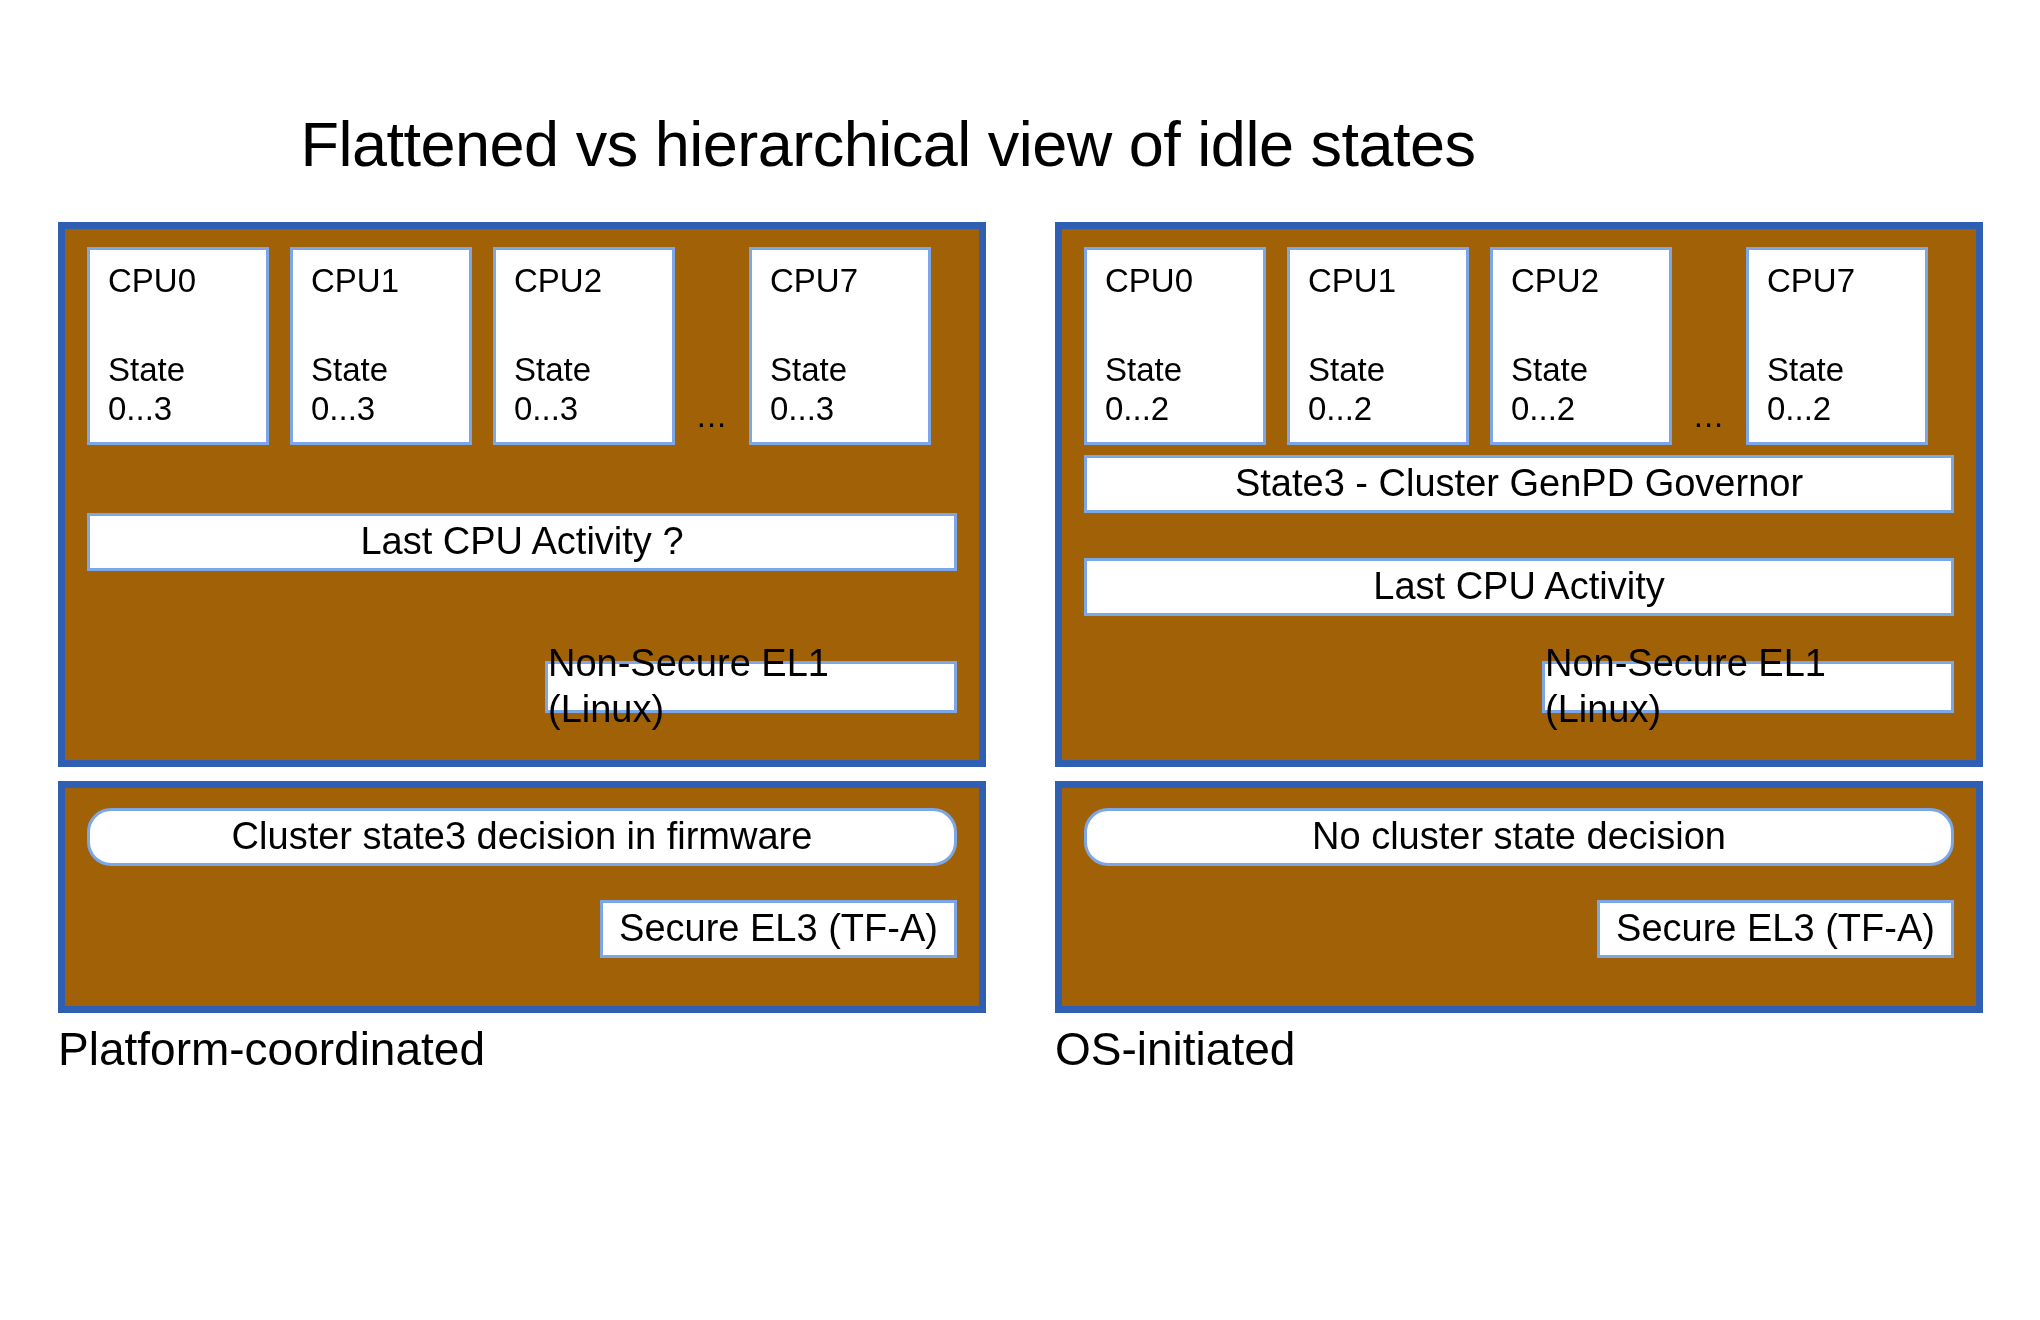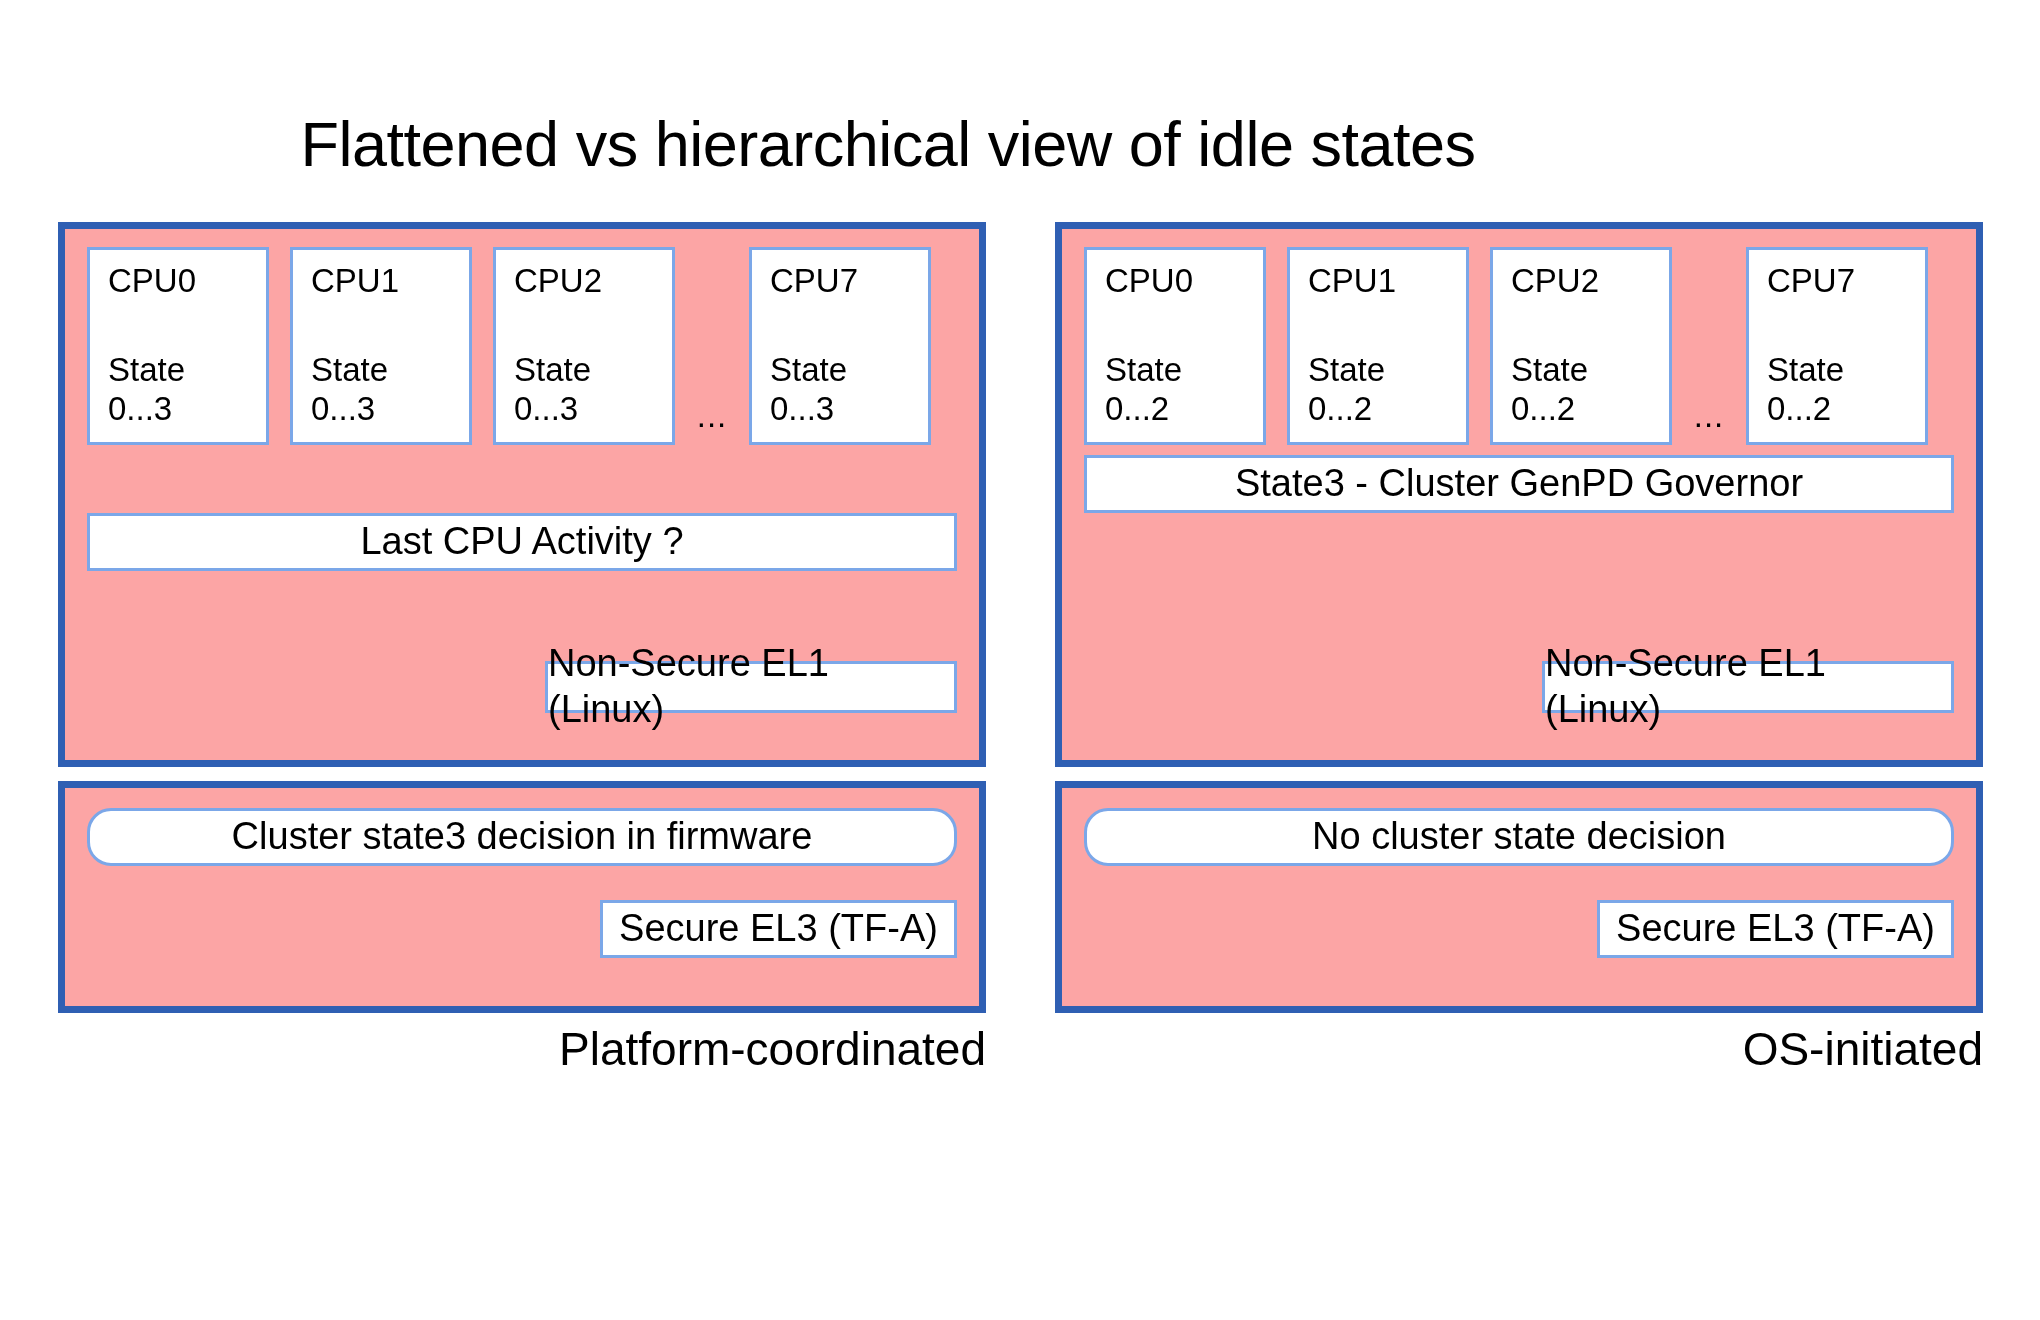--- a/index.html
+++ b/index.html
@@ -43,21 +43,21 @@
     top: 222px;
     width: 928px;
   }
   .column.left  { left: 58px; }
   .column.right { left: 1055px; }
 
   
   .panel {
     box-sizing: border-box;
     border: 7px solid #2F5FB3;
-    background: #fca5a5;
+    background: #a16207;
     position: relative;
     padding-left: 32px;
   }
   .panel.os-panel {
     height: 545px;
   }
   .panel.fw-panel {
     height: 232px;
     margin-top: 14px;
   }
@@ -155,21 +155,21 @@
     top: 112px;
     width: 357px;
     height: 58px;
   }
 
   
   .caption {
     position: absolute;
     top: 1022px;
     font-size: 46px;
-    text-align: right;
+    text-align: left;
     color: #000000;
     white-space: nowrap;
   }
   .caption.left  { left: 58px;   width: 928px; }
   .caption.right { left: 1055px; width: 928px; }
 </style>
 </head>
 <body>
 
 <div class="slide">
@@ -242,20 +242,21 @@
         <div class="cpu-ellipsis">...</div>
         <div class="cpu-box">
           <span class="cpu-name">CPU7</span>
           <span class="cpu-state-l1">State</span>
           <span class="cpu-state-l2">0...2</span>
         </div>
       </div>
 
       <div class="ibox wide-bar" style="top:226px;">State3 - Cluster GenPD Governor</div>
 
+      <div class="ibox wide-bar" style="top:329px;">Last CPU Activity</div>
 
       <div class="ibox corner-box" style="top:432px;">Non-Secure EL1 (Linux)</div>
     </div>
 
     <div class="panel fw-panel">
       <div class="ibox fw-bar">No cluster state decision</div>
       <div class="ibox fw-corner">Secure EL3 (TF-A)</div>
     </div>
   </div>
 

